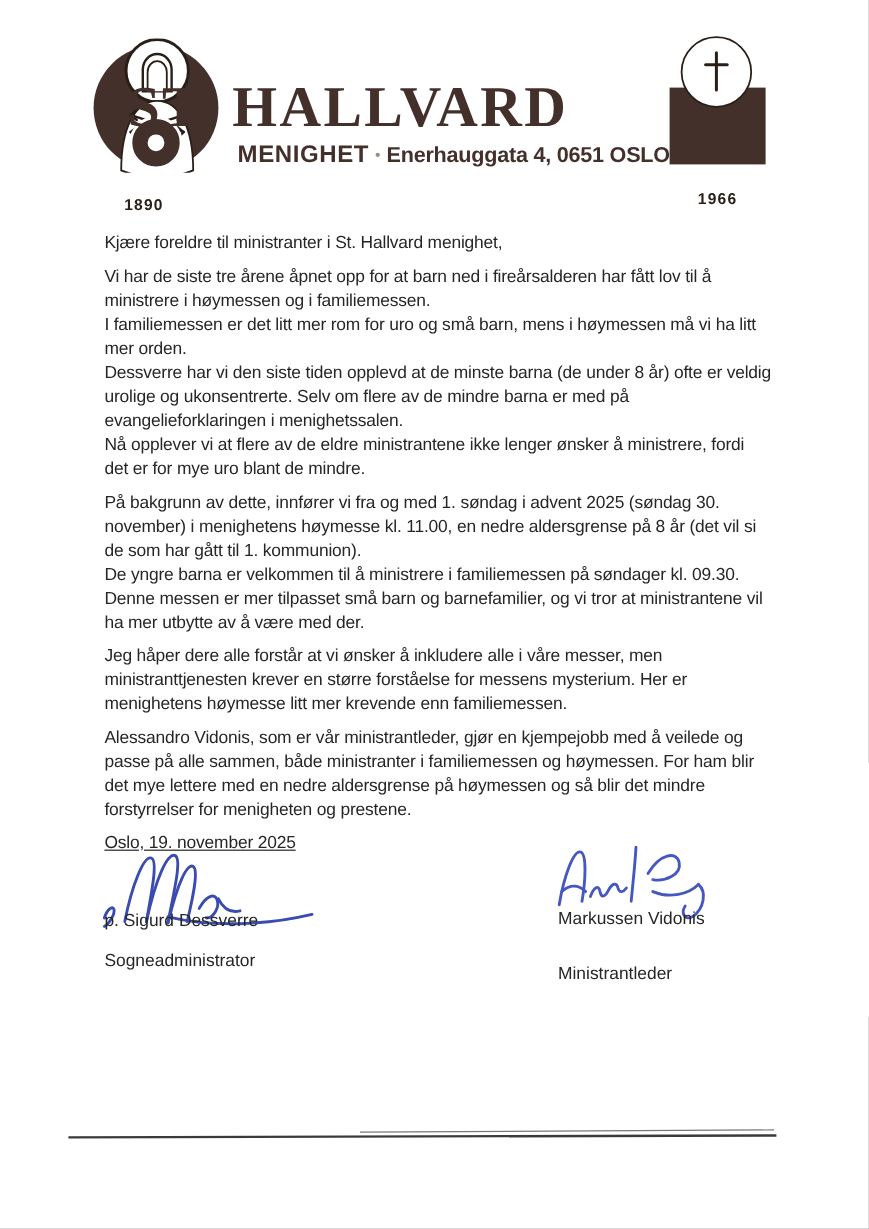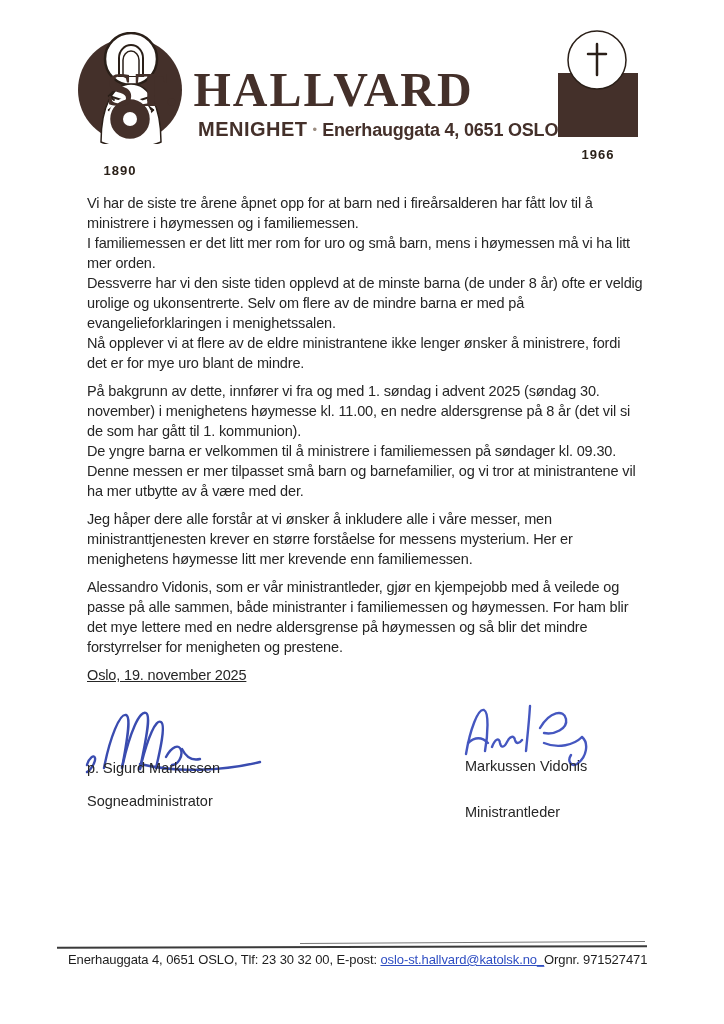--- a/index.html
+++ b/index.html
@@ -94,30 +94,31 @@
     <div class="seal-year" style="left:93px;top:139px;width:54px;margin-top:24px;">1890</div>
 
     <svg class="seal" style="left:555px;top:30px;" width="86" height="110" viewBox="0 0 86 110">
       <rect x="3" y="43" width="80" height="64" fill="#44302a"></rect>
       <circle cx="42" cy="30" r="29" fill="#ffffff" stroke="#2a1f18" stroke-width="1.5"></circle>
       <g stroke="#2a1f18" stroke-width="2.5" fill="none" stroke-linecap="round">
         <path d="M42,14 L42,45"></path>
         <path d="M33,24 L51,24"></path>
       </g>
     </svg>
-    <div class="seal-year" style="left:571px;top:147px;width:54px;">1966</div>
+    <div class="seal-year" style="left:571px;top:158px;width:54px;">1966</div>
 
     <div class="lh-title">ST. HALLVARD</div>
 
     <div class="lh-sub">
       <span class="menighet">MENIGHET</span><span class="dot">•</span><span class="addr">Enerhauggata 4, 0651 OSLO</span>
     </div>
   </div>
 
   <div class="letter">
+    <p class="greeting">Kjære foreldre til ministranter i St. Hallvard menighet,</p>
     <p class="para">Vi har de siste tre årene åpnet opp for at barn ned i fireårsalderen har fått lov til å
 ministrere i høymessen og i familiemessen.
 I familiemessen er det litt mer rom for uro og små barn, mens i høymessen må vi ha litt
 mer orden.
 Dessverre har vi den siste tiden opplevd at de minste barna (de under 8 år) ofte er veldig
 urolige og ukonsentrerte. Selv om flere av de mindre barna er med på
 evangelieforklaringen i menighetssalen.
 Nå opplever vi at flere av de eldre ministrantene ikke lenger ønsker å ministrere, fordi
 det er for mye uro blant de mindre.</p>
     <p class="para">På bakgrunn av dette, innfører vi fra og med 1. søndag i advent 2025 (søndag 30.
@@ -142,37 +143,34 @@
       <g stroke="#3a4cb0" stroke-width="2.4" fill="none" stroke-linecap="round" stroke-linejoin="round">
         <path d="M5,60 C7,53 12,49 13,53 C14,57 8,66 5,67"></path>
         <path d="M22,63 C28,32 38,8 44,10 C50,12 44,40 40,63"></path>
         <path d="M40,63 C48,26 58,5 64,8 C70,11 62,42 58,64"></path>
         <path d="M58,64 C66,31 74,14 79,17 C84,20 78,46 74,63"></path>
         <path d="M84,52 C90,41 97,39 99,45 C101,51 96,60 90,60"></path>
         <path d="M100,44 C104,52 110,56 118,54"></path>
         <path d="M58,59 C95,68 140,66 178,57"></path>
       </g>
     </svg>
-    <div class="sig-name" style="left:87px;top:758px;">p. Sigurd Markussen</div>
+    <div class="sig-name" style="left:87px;top:758px;">p. Sigurd Dessverre</div>
     <div class="sig-name" style="left:87px;top:779px;margin-top:12px;">Sogneadministrator</div>
 
     <svg class="sig-svg" style="left:458px;top:698px;" width="170" height="78" viewBox="0 0 170 78">
       <g stroke="#4557c0" stroke-width="2.4" fill="none" stroke-linecap="round" stroke-linejoin="round">
         <path d="M8,56 C12,32 20,10 26,12 C31,14 30,36 27,53"></path>
         <path d="M10,45 C18,38 25,40 30,45"></path>
         <path d="M34,49 C37,41 41,39 42,45 C43,50 46,50 49,44 C52,38 56,37 57,42 C58,46 61,46 64,42"></path>
         <path d="M72,8 C71,25 69,42 68,53"></path>
         <path d="M82,30 C92,13 106,11 108,21 C110,31 96,37 86,35"></path>
         <path d="M86,45 C100,51 116,47 124,39"></path>
         <path d="M124,39 C131,45 129,59 119,66 C113,69 109,63 113,57"></path>
       </g>
     </svg>
     <div class="sig-name" style="left:465px;top:756px;">Markussen Vidonis</div>
     <div class="sig-name" style="left:465px;top:802px;">Ministrantleder</div>
   </div>
 
   <div class="footer-rule2"></div>
   <div class="footer-rule"></div>
-  <div class="footer-text">
-    <span>Enerhauggata 4, 0651 OSLO, Tlf: 23 30 32 00, E-post: </span><a href="#">oslo-st.hallvard@katolsk.no</a><span class="underscore">_</span><span>Orgnr. 971527471</span>
-  </div>
 
 </div>
 
 </body></html>

